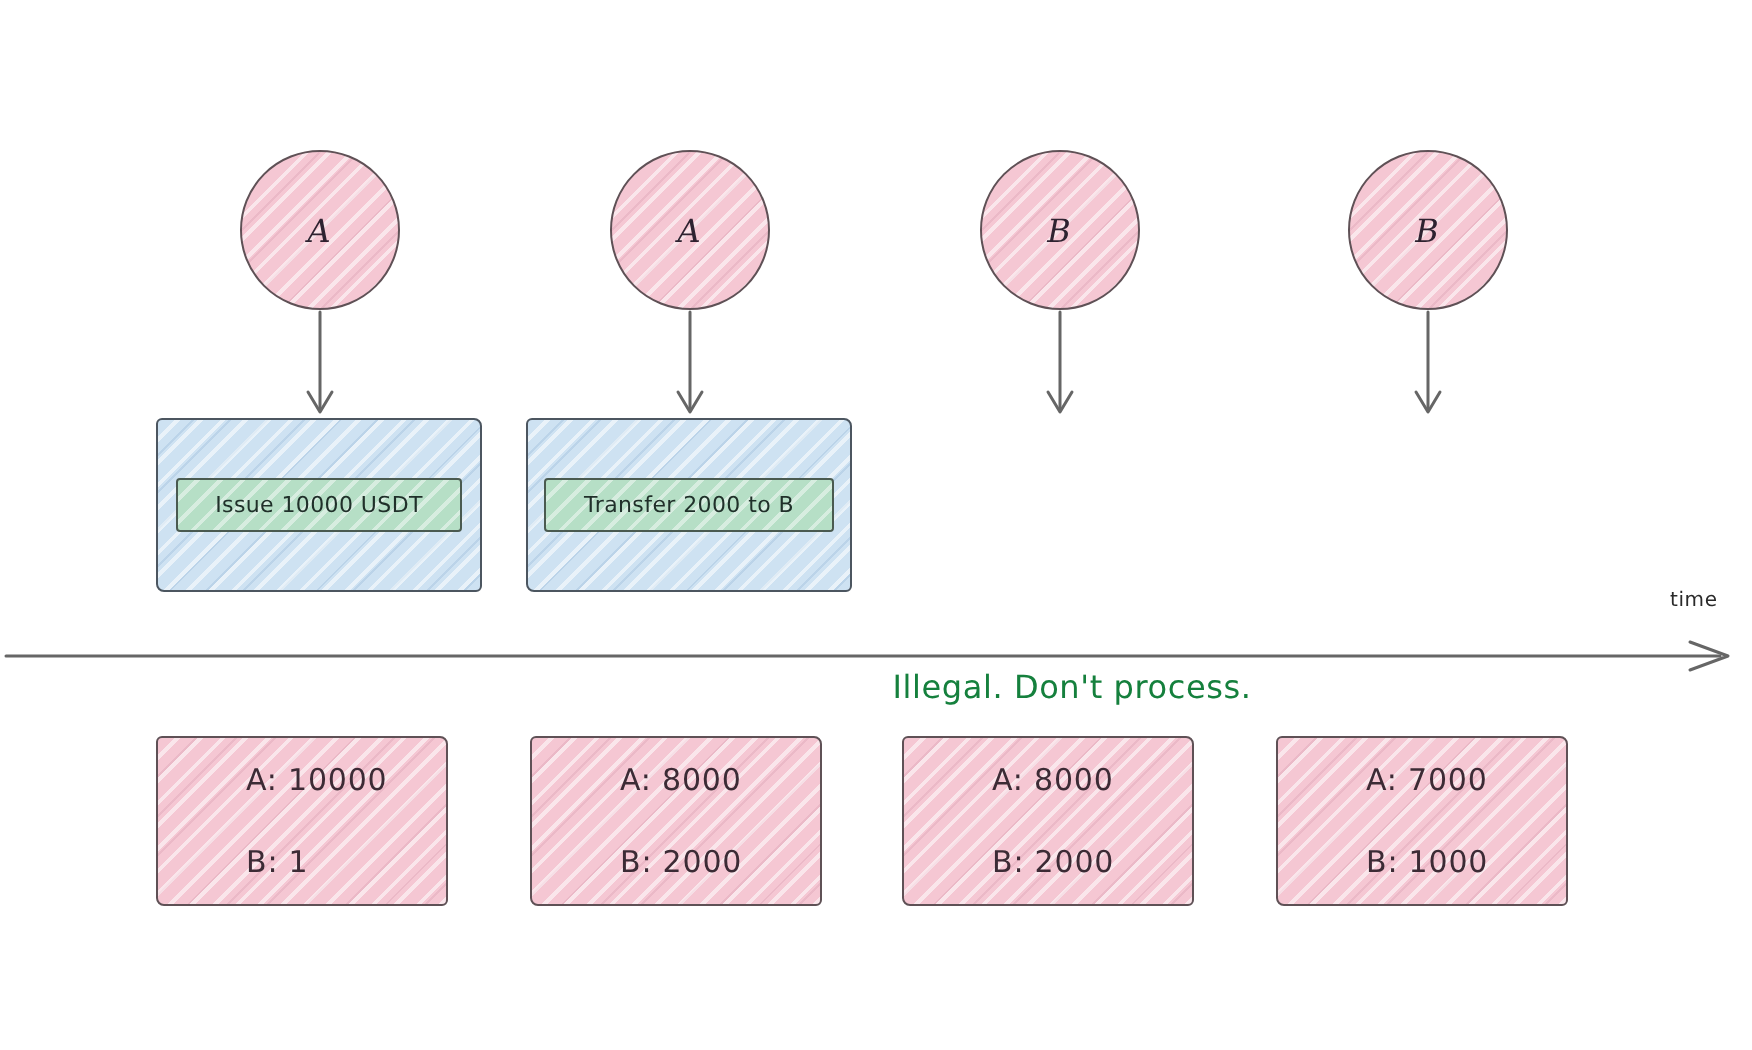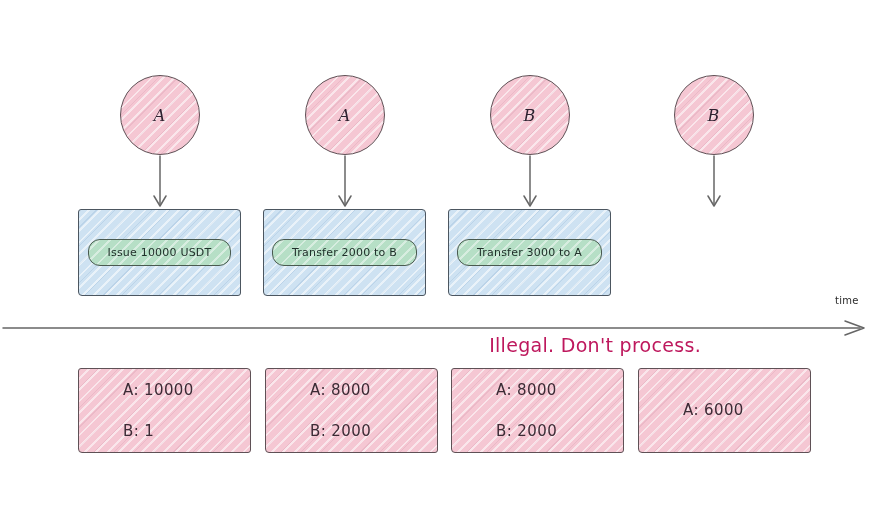--- a/index.html
+++ b/index.html
@@ -50,42 +50,42 @@
     background-image:
       repeating-linear-gradient(135deg, rgba(255,255,255,0) 0 6px, rgba(255,255,255,0.55) 6px 8px),
       repeating-linear-gradient(135deg, rgba(255,255,255,0) 0 12px, rgba(120,160,200,0.22) 12px 13px);
     display:flex; align-items:center; justify-content:center;
   }
 
   .tag {
     font-size:11px; letter-spacing:0.2px; white-space:nowrap;
     padding:6px 19px;
     border:1.3px solid var(--green-border);
-    border-radius:12px;
+    border-radius:2px;
     background-color:var(--green-fill);
     background-image:
       repeating-linear-gradient(135deg, rgba(255,255,255,0) 0 6px, rgba(255,255,255,0.45) 6px 8px);
     color:#20302a;
   }
 
   
   .timeline { position:absolute; left:0; top:316px; width:876px; height:24px; }
   .time-label {
     position:absolute; top:295px; left:835px;
     font-size:10px; color:var(--ink); letter-spacing:0.3px;
   }
   .annotation {
     position:absolute; top:334px; left:371px; width:330px;
-    text-align:right; font-size:19px; letter-spacing:0.3px;
-    color:#be185d;
+    text-align:center; font-size:16px; letter-spacing:0.3px;
+    color:#15803d;
   }
 
   
   .balance {
-    position:absolute; top:368px; width:173px; height:85px; box-sizing:border-box;
+    position:absolute; top:368px; width:146px; height:85px; box-sizing:border-box;
     border:1.6px solid var(--pink-border);
     border-radius:3px 4px 3px 4px;
     background-color:var(--pink-fill);
     background-image:
       repeating-linear-gradient(135deg, rgba(255,255,255,0) 0 6px, rgba(255,255,255,0.55) 6px 8px),
       repeating-linear-gradient(135deg, rgba(255,255,255,0) 0 13px, rgba(190,120,145,0.18) 13px 14px);
     display:flex; flex-direction:column; justify-content:center;
     padding-left:44px; row-gap:20px;
     font-size:15px; line-height:21px; letter-spacing:0.4px;
     color:var(--balance-ink);
@@ -127,23 +127,20 @@
   </div>
 
   <div class="txcol c3">
     <div class="circle">
       <span>B</span>
     </div>
     <svg class="down-arrow" viewBox="0 0 22 54">
       <line x1="11" y1="1" x2="11" y2="49"></line>
       <polyline points="5,41 11,51 17,41"></polyline>
     </svg>
-    <div class="block">
-      <div class="tag">Transfer 3000 to A</div>
-    </div>
   </div>
 
   <div class="txcol c4">
     <div class="circle">
       <span>B</span>
     </div>
     <svg class="down-arrow" viewBox="0 0 22 54">
       <line x1="11" y1="1" x2="11" y2="49"></line>
       <polyline points="5,41 11,51 17,41"></polyline>
     </svg>
@@ -162,16 +159,17 @@
   </div>
   <div class="balance b2">
     <div>A: 8000</div>
     <div>B: 2000</div>
   </div>
   <div class="balance b3">
     <div>A: 8000</div>
     <div>B: 2000</div>
   </div>
   <div class="balance b4">
-    <div>A: 6000</div>
+    <div>A: 7000</div>
+    <div>B: 1000</div>
   </div>
 
 </div>
 
 </body></html>

